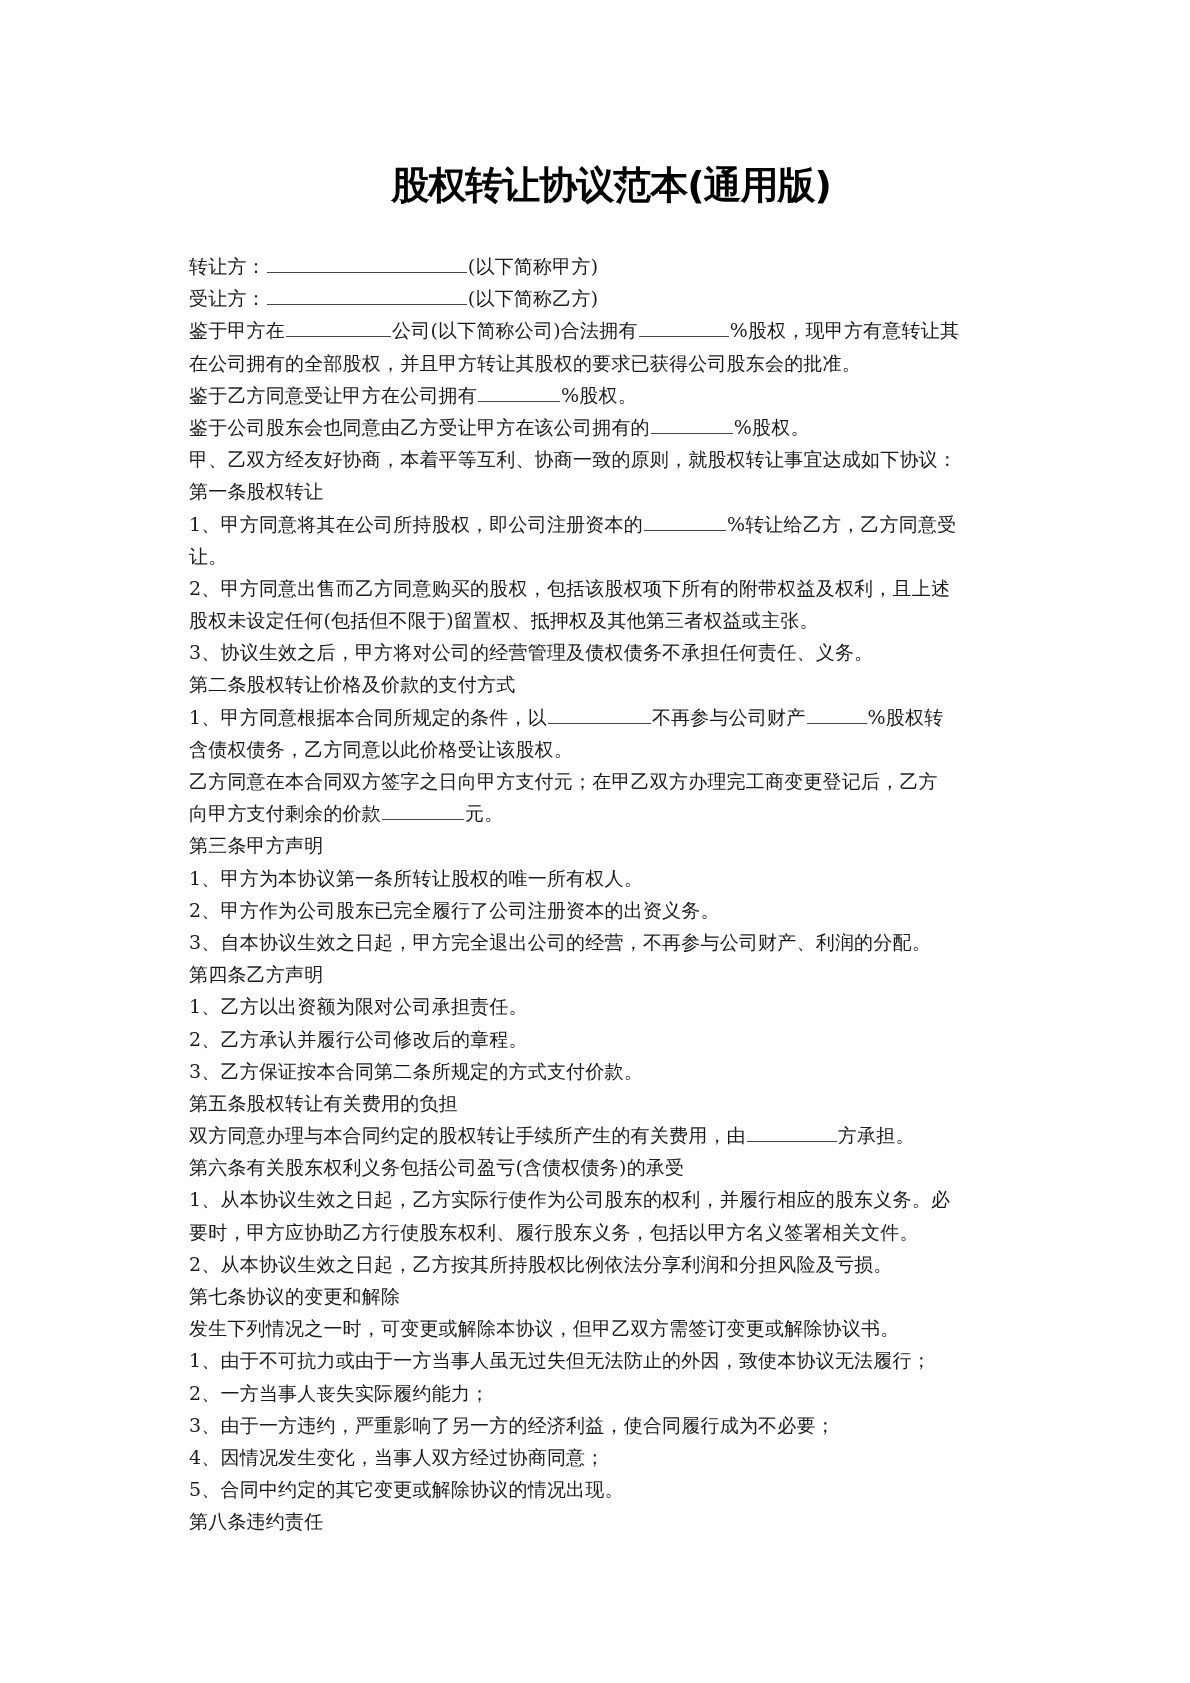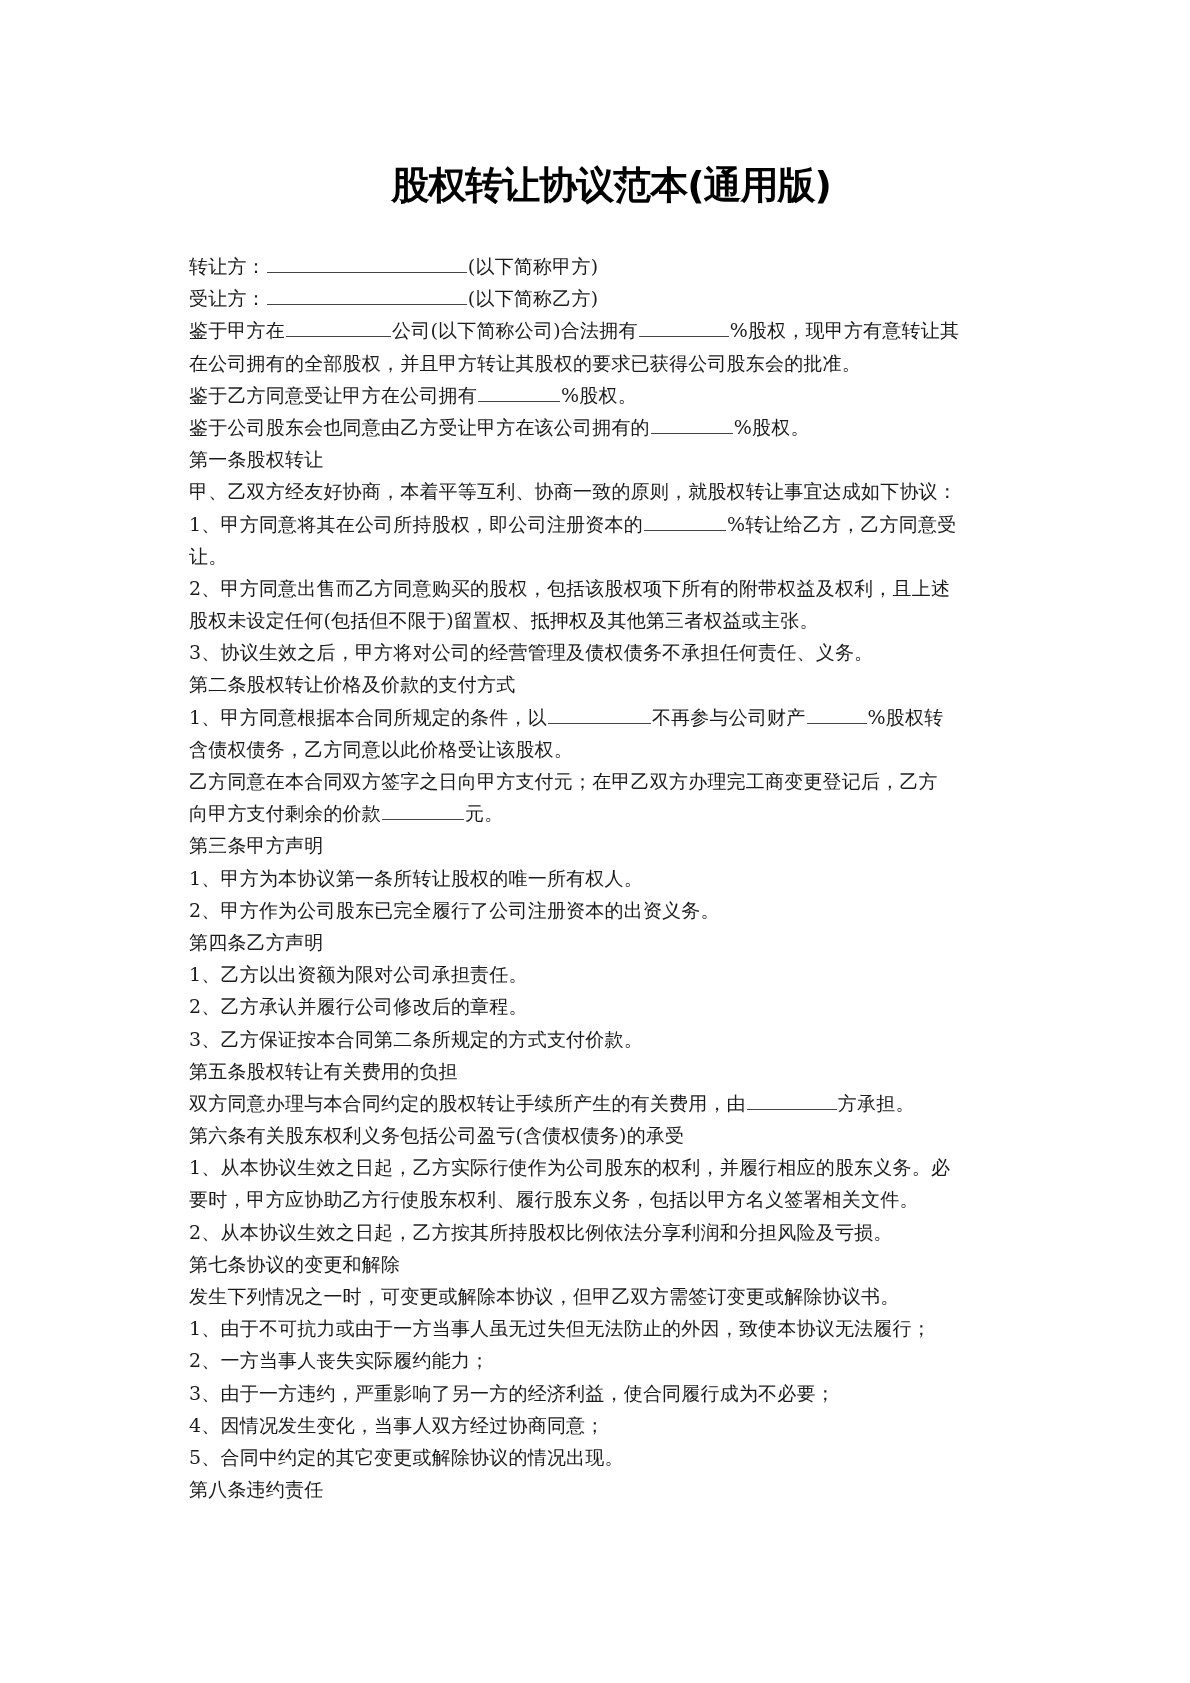--- a/index.html
+++ b/index.html
@@ -64,35 +64,36 @@
 
 <div class="page">
   <div class="title">股权转让协议范本(通用版)</div>
   <div class="body-text" id="body-text">
       <div class="line"><span>转让方：</span><span class="blank" style="width: 200px;"></span><span>(以下简称甲方)</span></div>
       <div class="line"><span>受让方：</span><span class="blank" style="width: 200px;"></span><span>(以下简称乙方)</span></div>
       <div class="line"><span>鉴于甲方在</span><span class="blank" style="width: 105px;"></span><span>公司(以下简称公司)合法拥有</span><span class="blank" style="width: 90px;"></span><span>%股权，现甲方有意转让其</span></div>
       <div class="line"><span>在公司拥有的全部股权，并且甲方转让其股权的要求已获得公司股东会的批准。</span></div>
       <div class="line"><span>鉴于乙方同意受让甲方在公司拥有</span><span class="blank" style="width: 82px;"></span><span>%股权。</span></div>
       <div class="line"><span>鉴于公司股东会也同意由乙方受让甲方在该公司拥有的</span><span class="blank" style="width: 82px;"></span><span>%股权。</span></div>
+      <div class="line"><span>甲、乙双方经友好协商，本着平等互利、协商一致的原则，就股权转让事宜达成如下协议：</span></div>
       <div class="line"><span>第一条股权转让</span></div>
-      <div class="line"><span>甲、乙双方经友好协商，本着平等互利、协商一致的原则，就股权转让事宜达成如下协议：</span></div>
       <div class="line"><span>1、甲方同意将其在公司所持股权，即公司注册资本的</span><span class="blank" style="width: 82px;"></span><span>%转让给乙方，乙方同意受</span></div>
       <div class="line"><span>让。</span></div>
       <div class="line"><span>2、甲方同意出售而乙方同意购买的股权，包括该股权项下所有的附带权益及权利，且上述</span></div>
       <div class="line"><span>股权未设定任何(包括但不限于)留置权、抵押权及其他第三者权益或主张。</span></div>
       <div class="line"><span>3、协议生效之后，甲方将对公司的经营管理及债权债务不承担任何责任、义务。</span></div>
       <div class="line"><span>第二条股权转让价格及价款的支付方式</span></div>
       <div class="line"><span>1、甲方同意根据本合同所规定的条件，以</span><span class="blank" style="width: 103px;"></span><span>不再参与公司财产</span><span class="blank" style="width: 60px;"></span><span>%股权转</span></div>
       <div class="line"><span>含债权债务，乙方同意以此价格受让该股权。</span></div>
       <div class="line"><span>乙方同意在本合同双方签字之日向甲方支付元；在甲乙双方办理完工商变更登记后，乙方</span></div>
       <div class="line"><span>向甲方支付剩余的价款</span><span class="blank" style="width: 82px;"></span><span>元。</span></div>
       <div class="line"><span>第三条甲方声明</span></div>
       <div class="line"><span>1、甲方为本协议第一条所转让股权的唯一所有权人。</span></div>
       <div class="line"><span>2、甲方作为公司股东已完全履行了公司注册资本的出资义务。</span></div>
+      <div class="line"><span>3、自本协议生效之日起，甲方完全退出公司的经营，不再参与公司财产、利润的分配。</span></div>
       <div class="line"><span>第四条乙方声明</span></div>
       <div class="line"><span>1、乙方以出资额为限对公司承担责任。</span></div>
       <div class="line"><span>2、乙方承认并履行公司修改后的章程。</span></div>
       <div class="line"><span>3、乙方保证按本合同第二条所规定的方式支付价款。</span></div>
       <div class="line"><span>第五条股权转让有关费用的负担</span></div>
       <div class="line"><span>双方同意办理与本合同约定的股权转让手续所产生的有关费用，由</span><span class="blank" style="width: 90px;"></span><span>方承担。</span></div>
       <div class="line"><span>第六条有关股东权利义务包括公司盈亏(含债权债务)的承受</span></div>
       <div class="line"><span>1、从本协议生效之日起，乙方实际行使作为公司股东的权利，并履行相应的股东义务。必</span></div>
       <div class="line"><span>要时，甲方应协助乙方行使股东权利、履行股东义务，包括以甲方名义签署相关文件。</span></div>
       <div class="line"><span>2、从本协议生效之日起，乙方按其所持股权比例依法分享利润和分担风险及亏损。</span></div>

